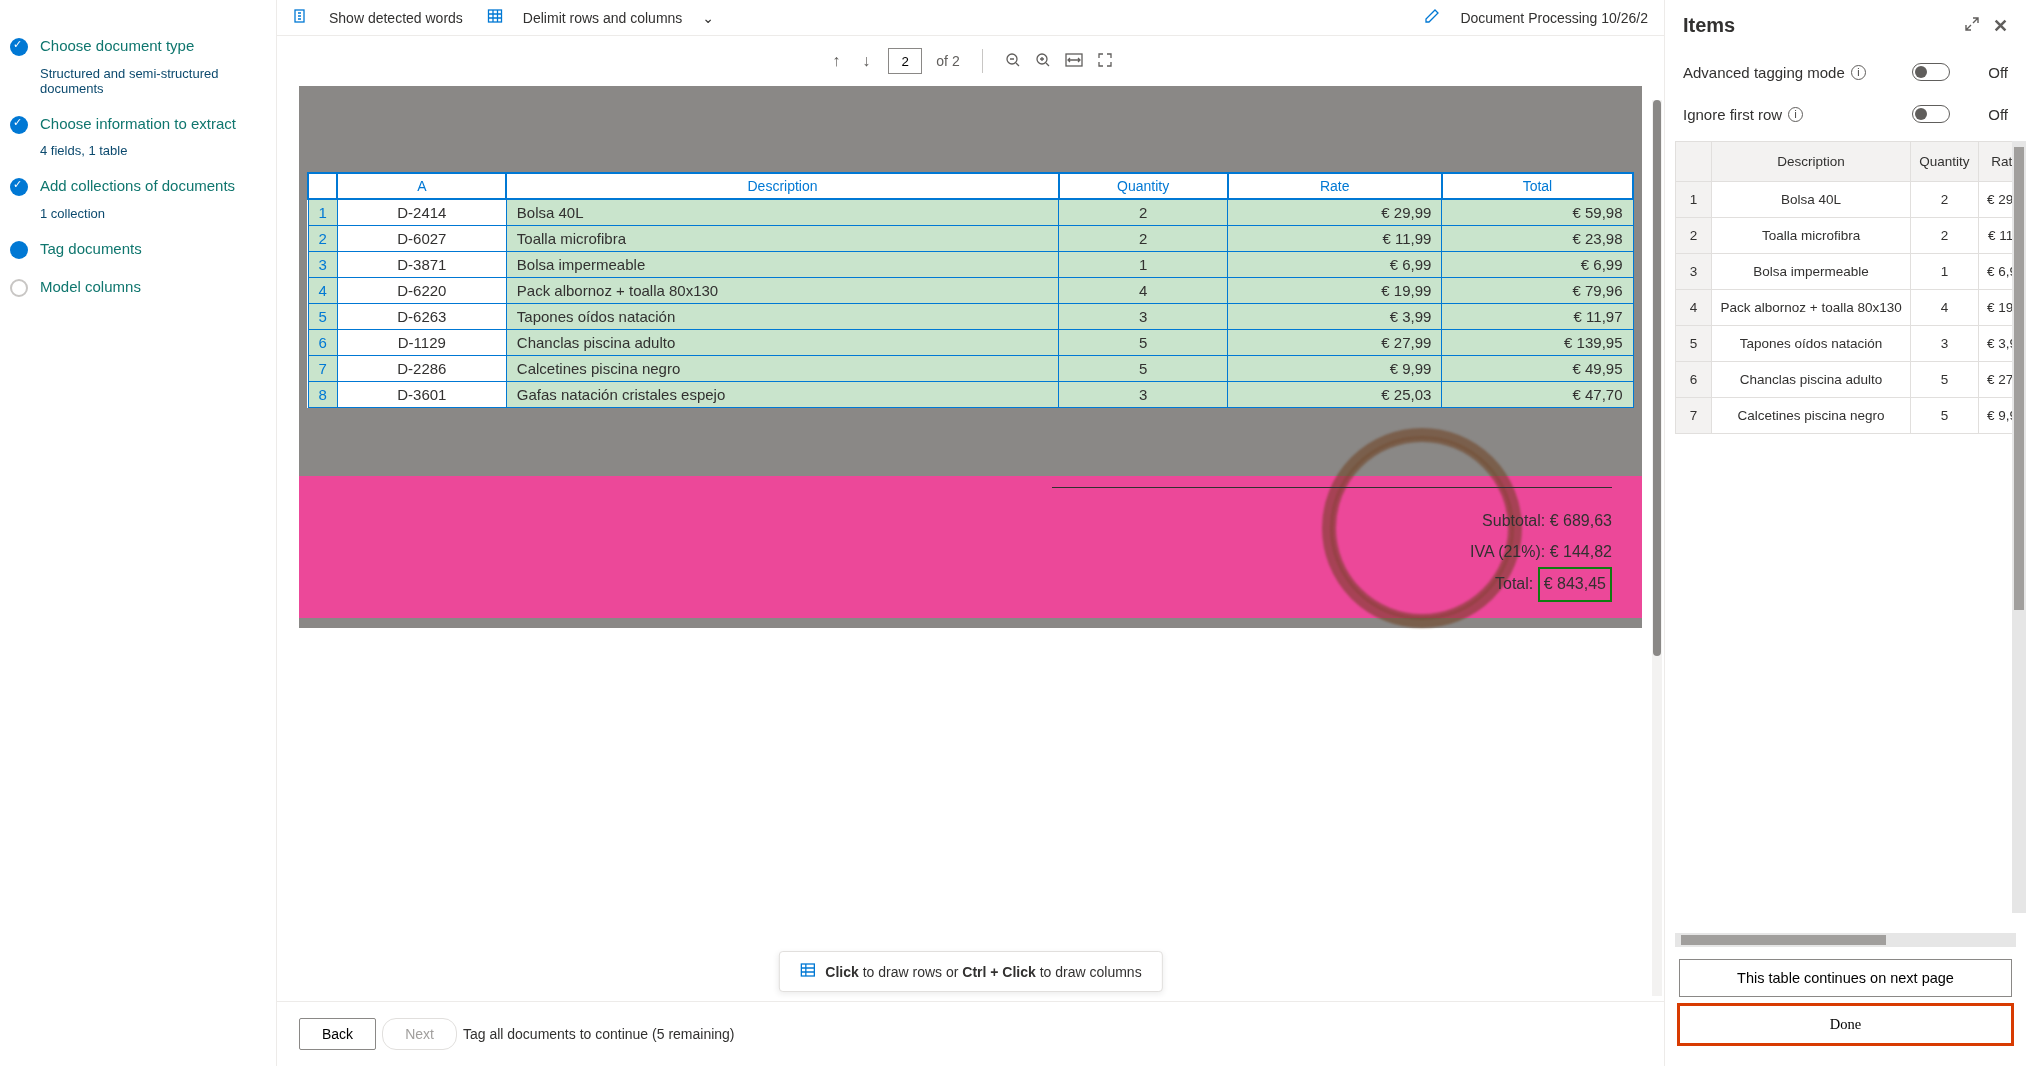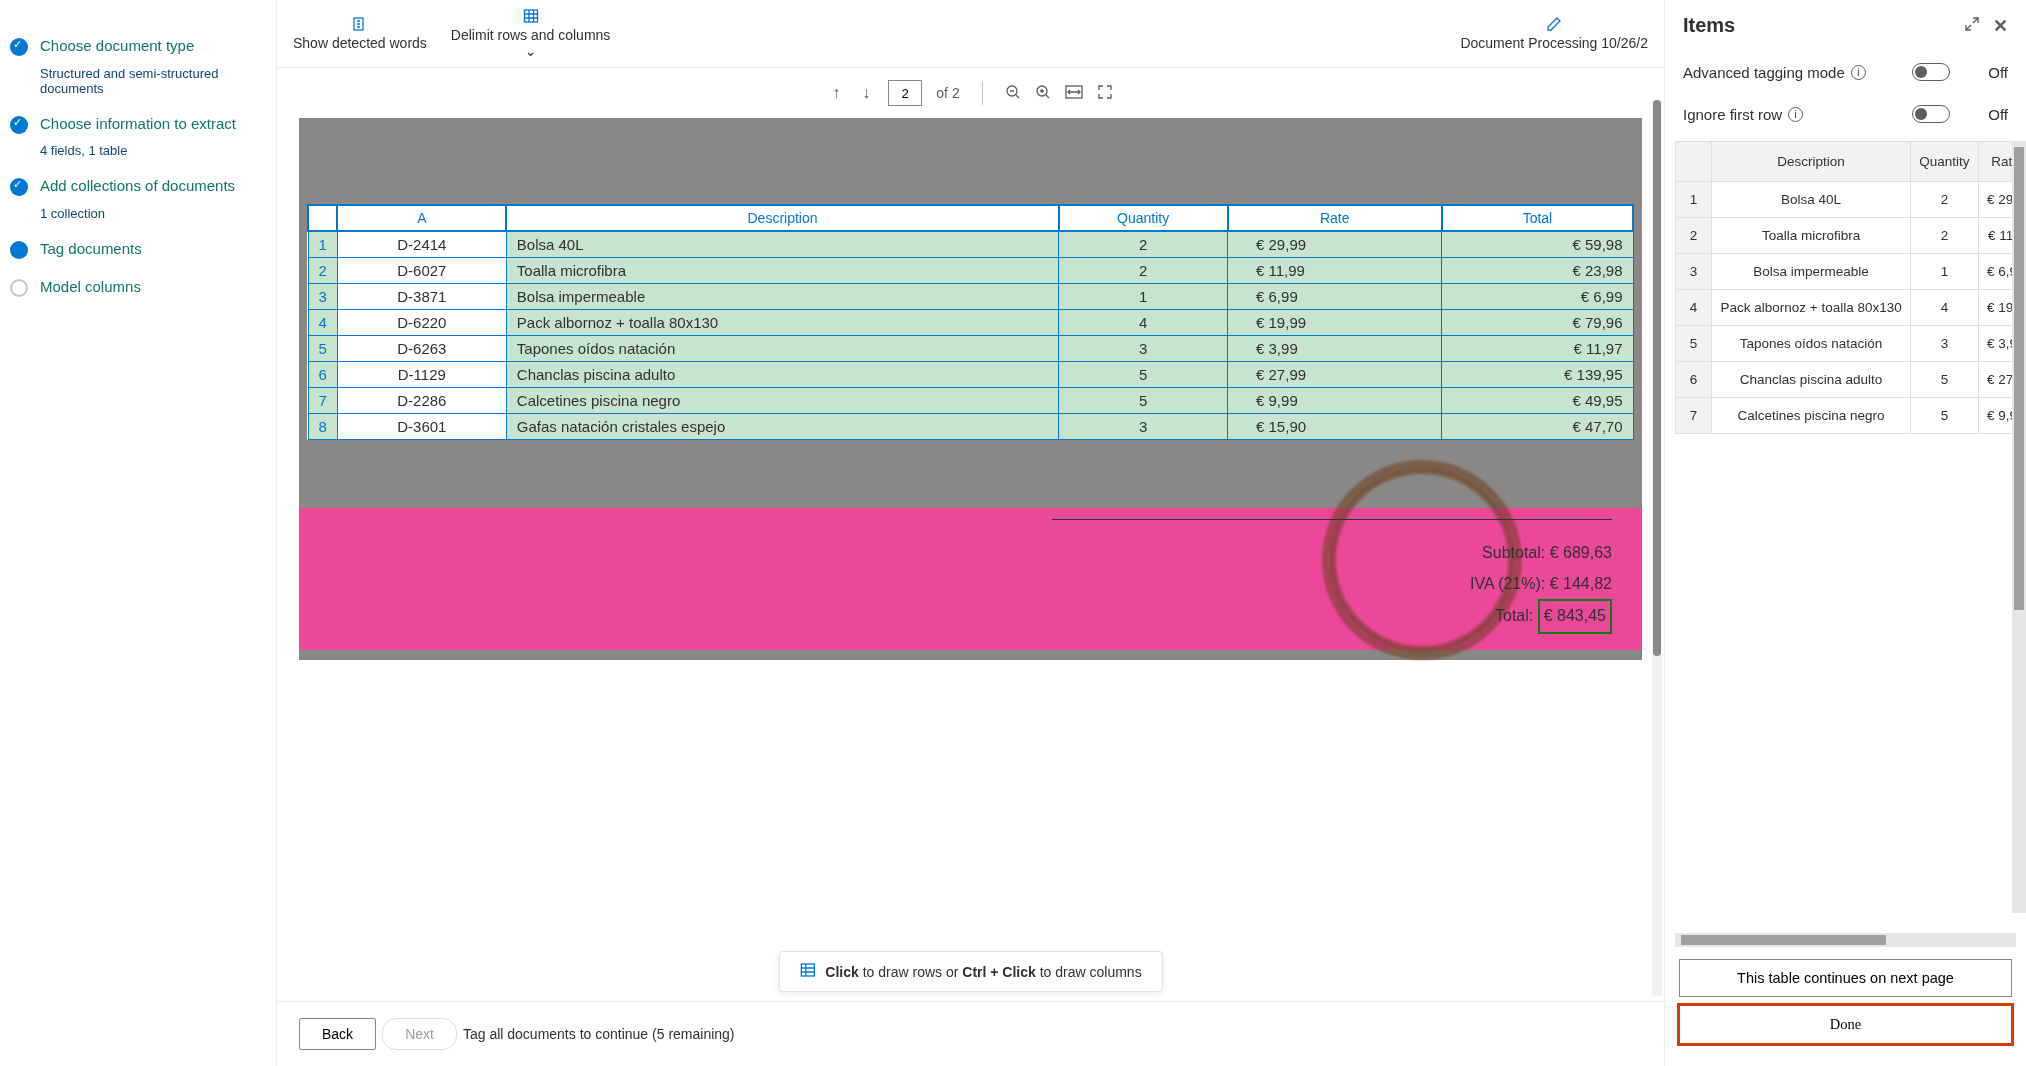--- a/index.html
+++ b/index.html
@@ -14,21 +14,21 @@
 .step-done::after { content: "✓"; color: #fff; font-size: 11px; position: absolute; top: 0; left: 3px; }
 .step-active { background: #0078d4; }
 .step-pending { background: #fff; border: 2px solid #c8c6c4; }
 .step-label { font-size: 15px; color: #0f766e; line-height: 1.3; }
 .step-sub { font-size: 13px; color: #0c4a6e; margin-top: 10px; }
 .step-content { flex: 1; }
 
 
 .main { flex: 1; display: flex; flex-direction: column; background: #fff; position: relative; }
 .toolbar { display: flex; align-items: center; padding: 8px 16px; gap: 24px; border-bottom: 1px solid #edebe9; font-size: 14px; }
-.tb-item { display: flex; align-items: center; gap: 0; cursor: pointer; flex-direction: column; }
+.tb-item { display: flex; align-items: center; gap: 20px; cursor: pointer; }
 .tb-right { margin-left: auto; }
 .icon-blue { color: #0078d4; }
 
 .pager { display: flex; align-items: center; justify-content: center; padding: 12px 0; gap: 14px; }
 .pager .arrow { font-size: 16px; color: #605e5c; cursor: pointer; padding: 4px; }
 .pager input { width: 34px; height: 26px; text-align: center; border: 1px solid #8a8886; }
 .pager .of { color: #605e5c; }
 .pager .sep { width: 1px; height: 24px; background: #c8c6c4; margin: 0 8px; }
 .pager .zi { color: #605e5c; cursor: pointer; }
 
@@ -38,21 +38,21 @@
 
 
 .table-area { background: #8a8886; padding: 8px; }
 .grid-table { border-collapse: collapse; width: 100%; background: #fff; }
 .grid-table th { background: #fff; color: #0078d4; font-weight: 400; font-size: 14px; border: 2px solid #0078d4; padding: 4px 8px; text-align: center; }
 .row-num { width: 26px; background: #fff; color: #0078d4; text-align: center; font-size: 13px; border: 2px solid #0078d4; }
 .grid-table td { border: 1.5px solid #0078d4; padding: 4px 10px; background: #c9e4cc; font-size: 15px; }
 .grid-table td.cell-a { background: #fff; text-align: center; }
 .grid-table td.cell-desc { }
 .grid-table td.cell-qty { text-align: center; }
-.grid-table td.cell-rate { text-align: left; padding-left: 28px; }
+.grid-table td.cell-rate { text-align: right; padding-left: 28px; }
 .grid-table td.cell-total { text-align: right; }
 
 .doc-page { background: #ec4899; padding: 0 30px 16px 30px; margin-top: 8px; position: relative; }
 .doc-totals { text-align: right; font-size: 16px; margin-top: 60px; line-height: 1.9; position: relative; }
 .doc-totals .line { display: inline-block; width: 560px; border-top: 1px solid #323130; margin-bottom: 8px; }
 .total-box { border: 2px solid #107c10; padding: 0 4px; display: inline-block; }
 
 
 .stain { position: absolute; right: 120px; bottom: -10px; width: 200px; height: 200px; border: 14px solid rgba(110,62,30,0.55); border-radius: 50%; pointer-events: none; filter: blur(1px); }
 .stain::after { content: ""; position: absolute; inset: -6px; border: 3px solid rgba(110,62,30,0.3); border-radius: 50%; }
@@ -274,21 +274,21 @@
                   <td class="cell-desc">Calcetines piscina negro</td>
                   <td class="cell-qty">5</td>
                   <td class="cell-rate">€ 9,99</td>
                   <td class="cell-total">€ 49,95</td>
                 </tr>
                 <tr>
                   <td class="row-num">8</td>
                   <td class="cell-a">D-3601</td>
                   <td class="cell-desc">Gafas natación cristales espejo</td>
                   <td class="cell-qty">3</td>
-                  <td class="cell-rate">€ 15,90</td>
+                  <td class="cell-rate">€ 25,03</td>
                   <td class="cell-total">€ 47,70</td>
                 </tr>
               </tbody>
           </table>
         </div>
         <div class="doc-page" style="position:relative;">
           <div class="stain"></div>
           <div class="doc-totals">
             <span class="line"></span><br>
             <span>Subtotal:</span> <span>€ 689,63</span><br>

